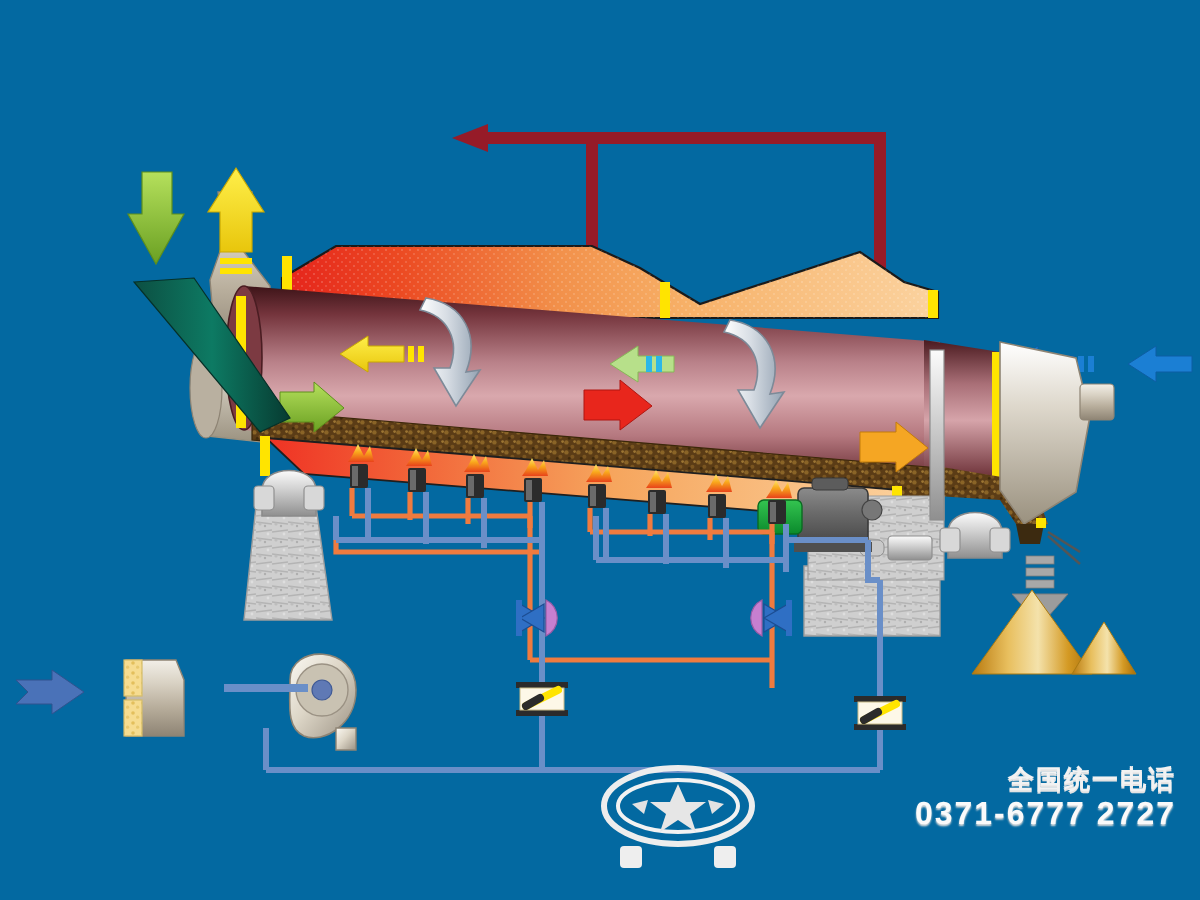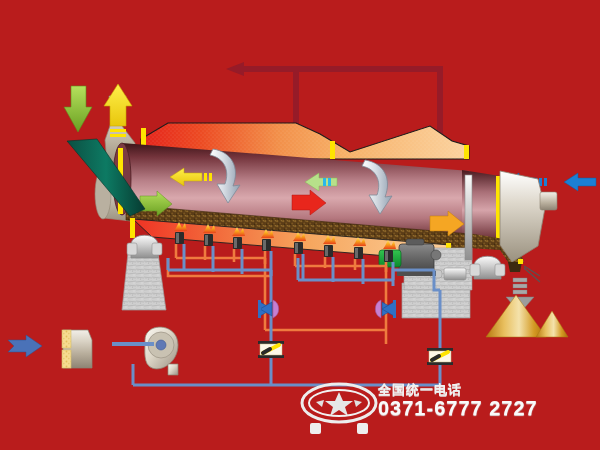--- a/index.html
+++ b/index.html
@@ -1,25 +1,25 @@
 <!DOCTYPE html>
 <html><head>
 <meta charset="utf-8">
 <style>
   html,body{margin:0;padding:0;background:#ffffff;}
   body{width:600px;height:450px;overflow:hidden;
        font-family:"Liberation Sans",sans-serif;}
-  #stage{position:relative;width:600px;height:450px;background:#b91c1c;}
+  #stage{position:relative;width:600px;height:450px;background:#0369a1;text-align:right;}
   #stage svg{position:absolute;left:0;top:0;}
   .wm{position:absolute;pointer-events:none;}
   #wm-text{left:378px;top:383px;width:210px;}
   #wm-company{font-size:13px;font-weight:bold;color:#f2f2f2;
       letter-spacing:1px;line-height:14px;white-space:nowrap;
       text-shadow:0 1px 0 #e2e2e2;}
-  #wm-phone{font-size:20px;font-weight:bold;color:#fafafa;
+  #wm-phone{font-size:16px;font-weight:bold;color:#fafafa;
       letter-spacing:1px;line-height:22px;white-space:nowrap;
       text-shadow:0 1px 1px #dcdcdc;font-family:"Liberation Sans",sans-serif;}
 </style>
 </head>
 <body>
 
 <div id="stage">
 
 <svg width="600" height="450" viewBox="0 0 600 450">
   <defs>

